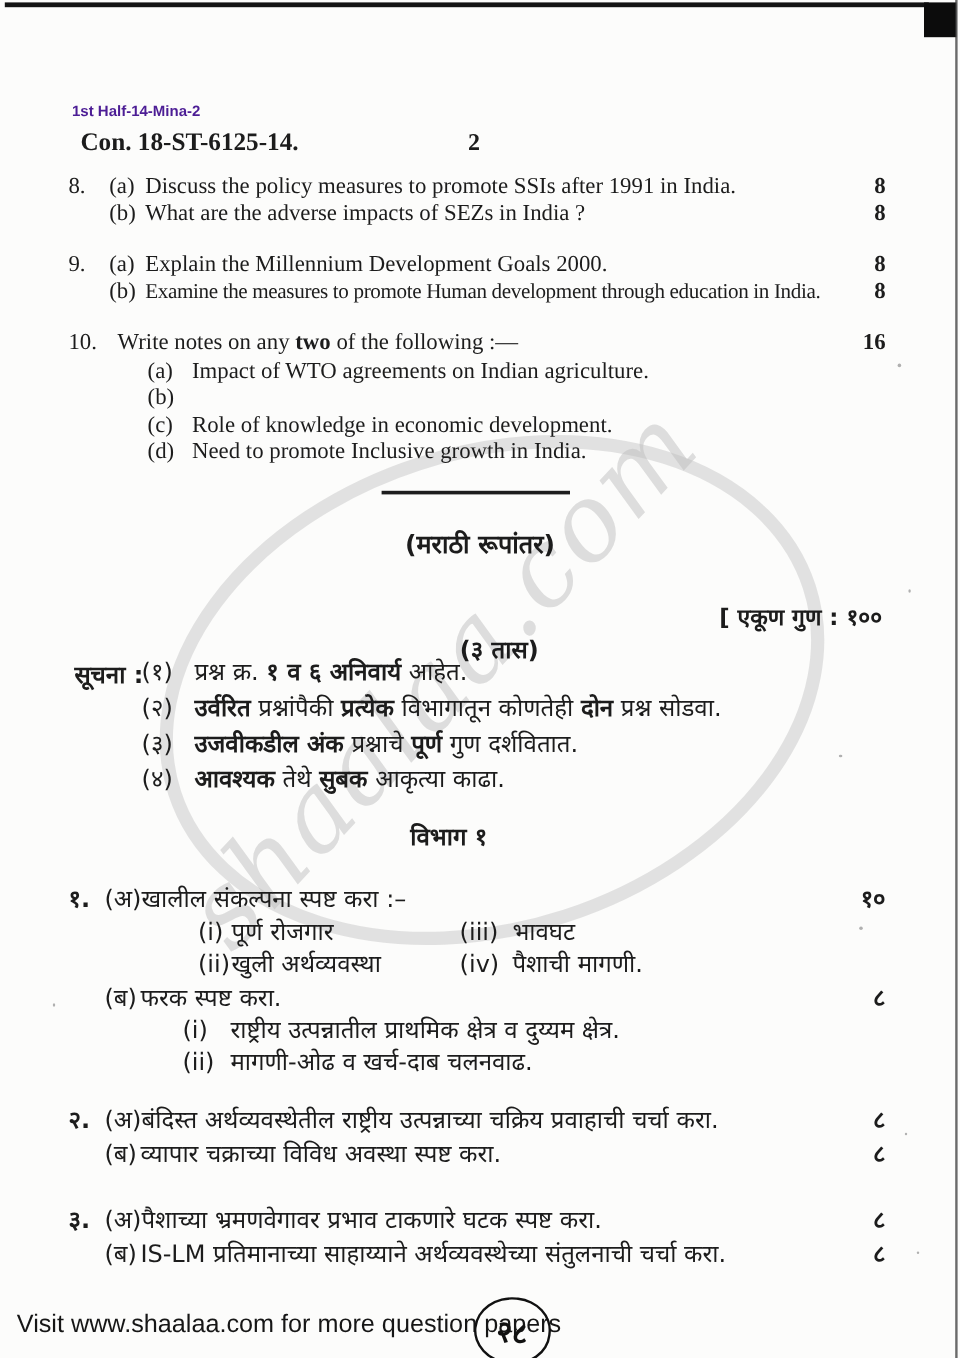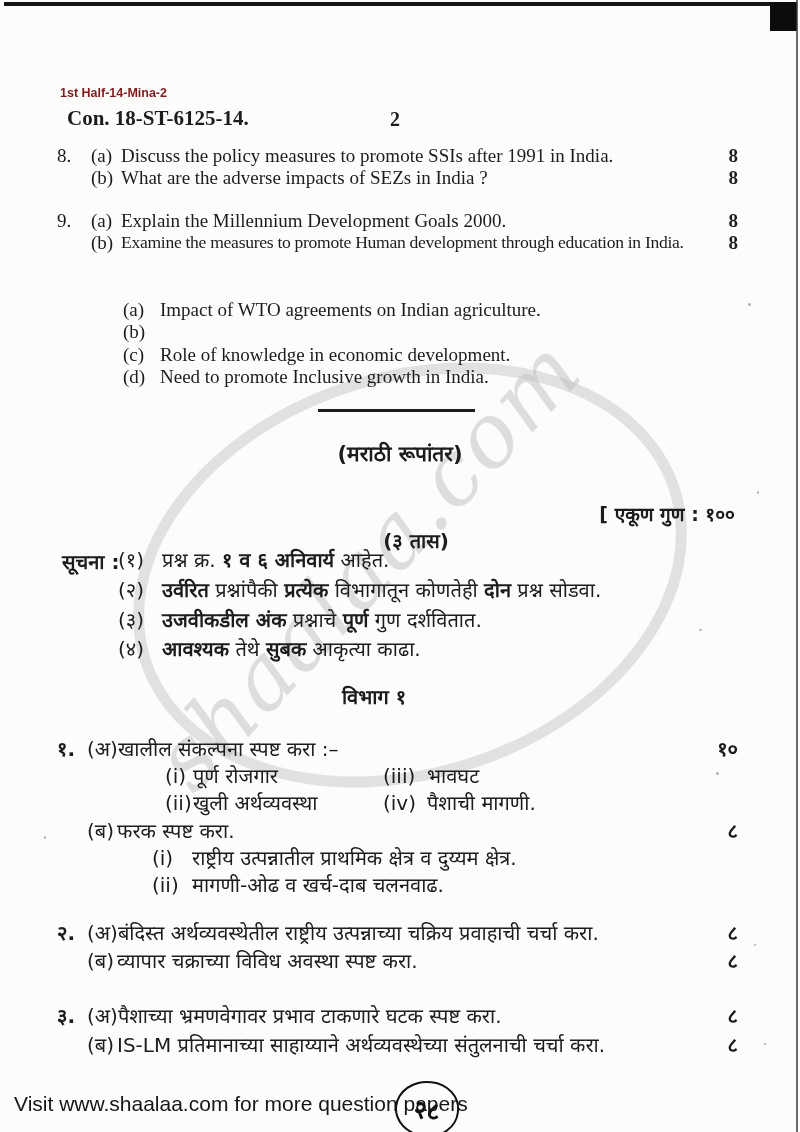--- a/index.html
+++ b/index.html
@@ -28,21 +28,21 @@
   .num{flex:0 0 34px;font-weight:400;}
   .num-w{flex:0 0 41px;}
   .mnum{flex:0 0 30px;}
   .lbl{flex:0 0 30px;}
   .olbl{flex:0 0 37px;}
   .indent{flex:0 0 66px;}
   .txt{flex:0 1 auto;}
   .marks{position:absolute;right:10px;top:0;font-weight:700;}
   .bd{font-weight:700;}
   .condensed{font-size:17.6px;letter-spacing:-0.3px;}
-  .top-label{position:absolute;left:60px;top:86px;font-family:"Liberation Sans",sans-serif;font-weight:700;font-size:12.5px;color:#7f1d1d;}
+  .top-label{position:absolute;left:60px;top:86px;font-family:"Liberation Sans",sans-serif;font-weight:700;font-size:12.5px;color:#4c1d95;}
   .con-row{position:absolute;left:67px;top:106px;font-weight:700;font-size:21px;}
   .pageno{position:absolute;left:390px;top:108px;font-weight:700;font-size:20px;}
   .divider{position:absolute;left:318px;top:409px;width:157px;height:3px;background:#1d1d1d;}
   .center-line{position:absolute;left:0;width:800px;text-align:center;font-weight:700;}
   .mr-heading{top:439px;font-size:21px;}
   .duration{top:499px;font-size:20px;padding-left:32px;box-sizing:border-box;}
   .total-marks{position:absolute;right:65px;top:501px;font-weight:700;font-size:19px;font-family:"DejaVu Sans",sans-serif;}
   .instr-label{position:absolute;left:62px;top:548px;font-weight:700;font-size:20px;font-family:"DejaVu Sans",sans-serif;}
   .instr-row{position:absolute;left:118px;right:40px;display:flex;white-space:nowrap;font-size:20px;font-family:"DejaVu Sans",sans-serif;line-height:24px;}
   .instr-num{flex:0 0 44px;}
@@ -109,20 +109,25 @@
       <span class="txt">Explain the Millennium Development Goals 2000.</span>
       <span class="marks">8</span>
     </div>
     <div class="row en" style="top:231px;">
       <span class="num"></span>
       <span class="lbl">(b)</span>
       <span class="txt condensed">Examine the measures to promote Human development through education in India.</span>
       <span class="marks">8</span>
     </div>
 
+    <div class="row en" style="top:274px;">
+      <span class="num num-w">10.</span>
+      <span class="txt"><span>Write notes on any </span><span class="bd">two</span><span> of the following :—</span></span>
+      <span class="marks">16</span>
+    </div>
     <div class="row en" style="top:298px;">
       <span class="indent"></span>
       <span class="olbl">(a)</span>
       <span class="txt">Impact of WTO agreements on Indian agriculture.</span>
     </div>
     <div class="row en" style="top:320px;">
       <span class="indent"></span>
       <span class="olbl">(b)</span>
     </div>
     <div class="row en" style="top:343px;">

